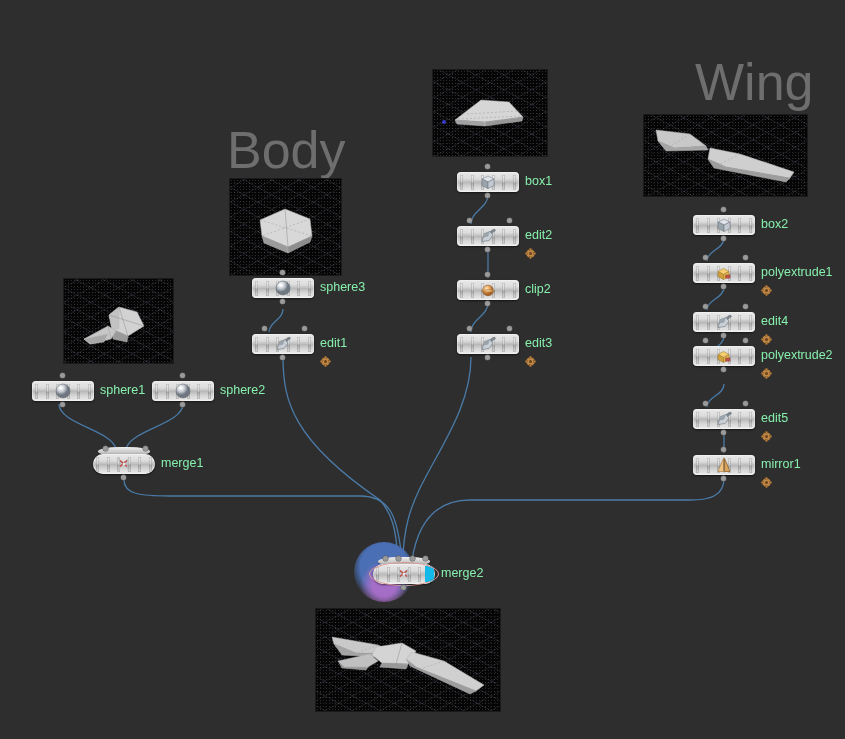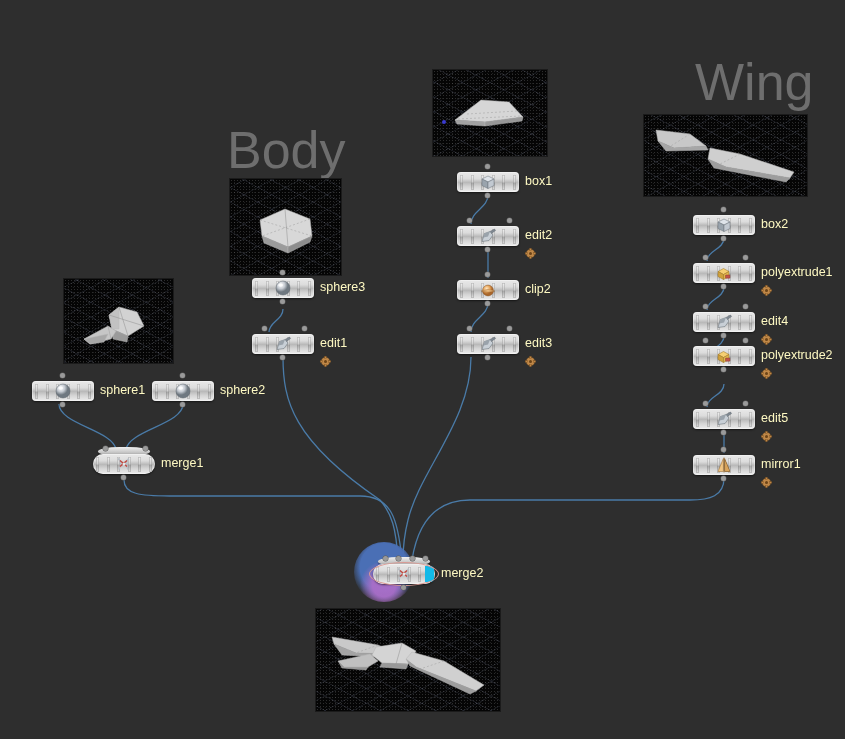--- a/index.html
+++ b/index.html
@@ -90,21 +90,21 @@
     width:52px;height:9px;left:5px;top:-7px;
     border-radius:50%/60%;
     background:linear-gradient(to bottom,#f0f0f0,#c9c9c9 55%,#a9a9a9);
     box-shadow:0 1px 1px rgba(0,0,0,.5);
   }
   .node.merge .body{border-radius:10px/10px;}
 
   
   .nlabel{
     position:absolute;left:68px;top:2px;
-    font-size:12.5px;color:#fef9c3;white-space:nowrap;
+    font-size:12.5px;color:#86efac;white-space:nowrap;
     user-select:none;
   }
   .badge{
     position:absolute;left:68px;top:19px;
     width:11px;height:11px;
   }
 
   
   .sel-glow{
     position:absolute;left:-19px;top:-22px;width:60px;height:60px;

